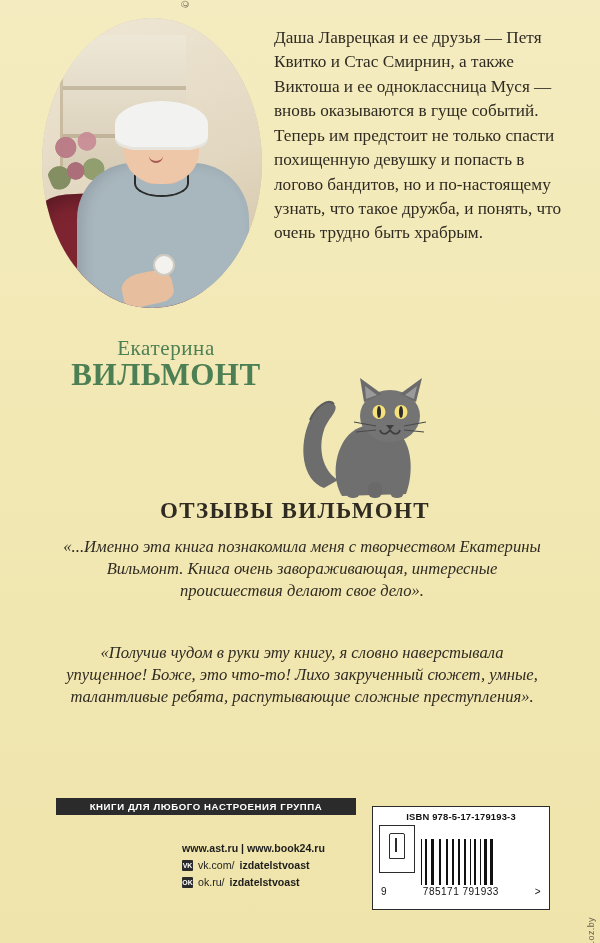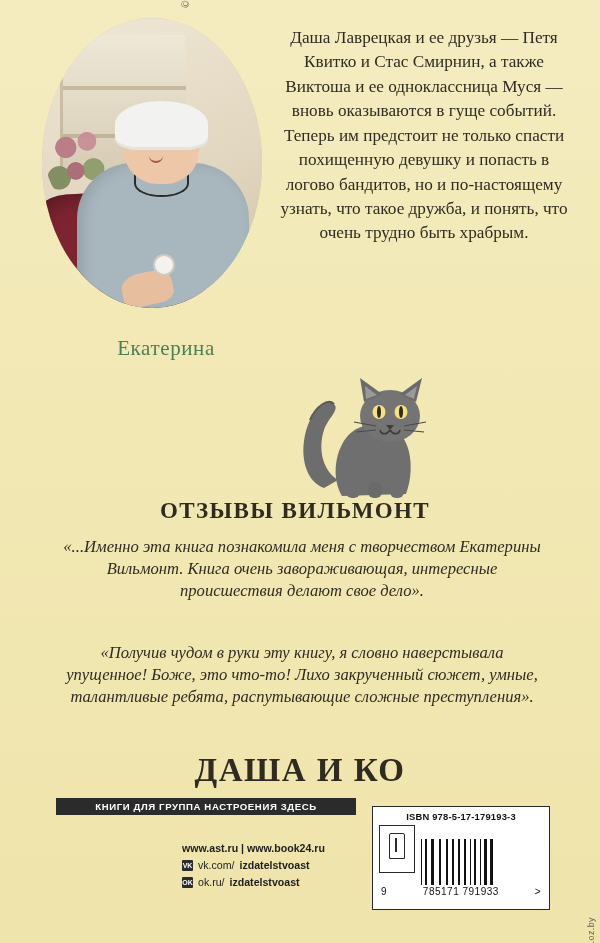--- a/index.html
+++ b/index.html
@@ -198,21 +198,21 @@
     letter-spacing: 0.3px;
     white-space: nowrap;
   }
 
   
   .blurb {
     position: absolute;
     right: 26px;
     top: 26px;
     width: 300px;
-    text-align: center;
+    text-align: left;
     font-size: 17.2px;
     line-height: 1.42;
     color: #2f2b22;
   }
 
   
   .author {
     position: absolute;
     left: 46px;
     top: 338px;
@@ -447,20 +447,21 @@
         <div class="hair"></div>
       </div>
     </div>
   </div>
   <div class="copyright">© Светлана Стукалова</div>
 
   <div class="blurb">Даша Лаврецкая и ее друзья — Петя Квитко и Стас Смирнин, а также Виктоша и ее одноклассница Муся — вновь оказываются в гуще событий. Теперь им предстоит не только спасти похищенную девушку и попасть в логово бандитов, но и по-настоящему узнать, что такое дружба, и понять, что очень трудно быть храбрым.</div>
 
   <div class="author">
     <div class="first">Екатерина</div>
+    <div class="last">ВИЛЬМОНТ</div>
   </div>
 
   <div class="cat">
     <svg viewBox="0 0 190 145" width="190" height="145" aria-hidden="true">
 
       <path d="M44 120 C22 112 18 78 30 52 C36 38 48 30 54 36 C60 42 48 50 44 62 C38 80 42 102 58 112 Z" fill="#6d6d6d"></path>
       <path d="M30 52 C36 38 48 30 54 36" stroke="#5b5b5b" stroke-width="2" fill="none"></path>
 
       <path d="M62 128 C52 112 54 86 66 70 C78 54 104 52 118 64 C132 76 134 104 126 126 Z" fill="#6f6f6f"></path>
 
@@ -485,23 +486,22 @@
       <path d="M110 62 C114 68 119 66 120 62" stroke="#3d3d3d" stroke-width="1.6" fill="none"></path>
 
       <path d="M96 58 L74 54 M96 62 L76 64 M124 58 L146 54 M124 62 L144 64" stroke="#4a4a4a" stroke-width="1.2" fill="none"></path>
     </svg>
   </div>
 
   <div class="reviews-title">ОТЗЫВЫ ВИЛЬМОНТ</div>
   <div class="review r2">«Получив чудом в руки эту книгу, я словно наверстывала упущенное! Боже, это что-то! Лихо закрученный сюжет, умные, талантливые ребята, распутывающие сложные преступления».</div>
   <div class="review r1">«...Именно эта книга познакомила меня с творчеством Екатерины Вильмонт. Книга очень завораживающая, интересные происшествия делают свое дело».</div>
 
-  <div class="series-title">ДАША И КО</div>
-
-  <div class="footer-bar">КНИГИ ДЛЯ ГРУППА НАСТРОЕНИЯ ЗДЕСЬ</div>
+
+  <div class="footer-bar">КНИГИ ДЛЯ ЛЮБОГО НАСТРОЕНИЯ ГРУППА</div>
 
 
   <div class="links">
     <div class="row">
       <b>www.ast.ru | www.book24.ru</b>
     </div>
     <div class="row">
       <span class="sq">VK</span>
       <span>vk.com/</span>
         <b>izdatelstvoast</b>

